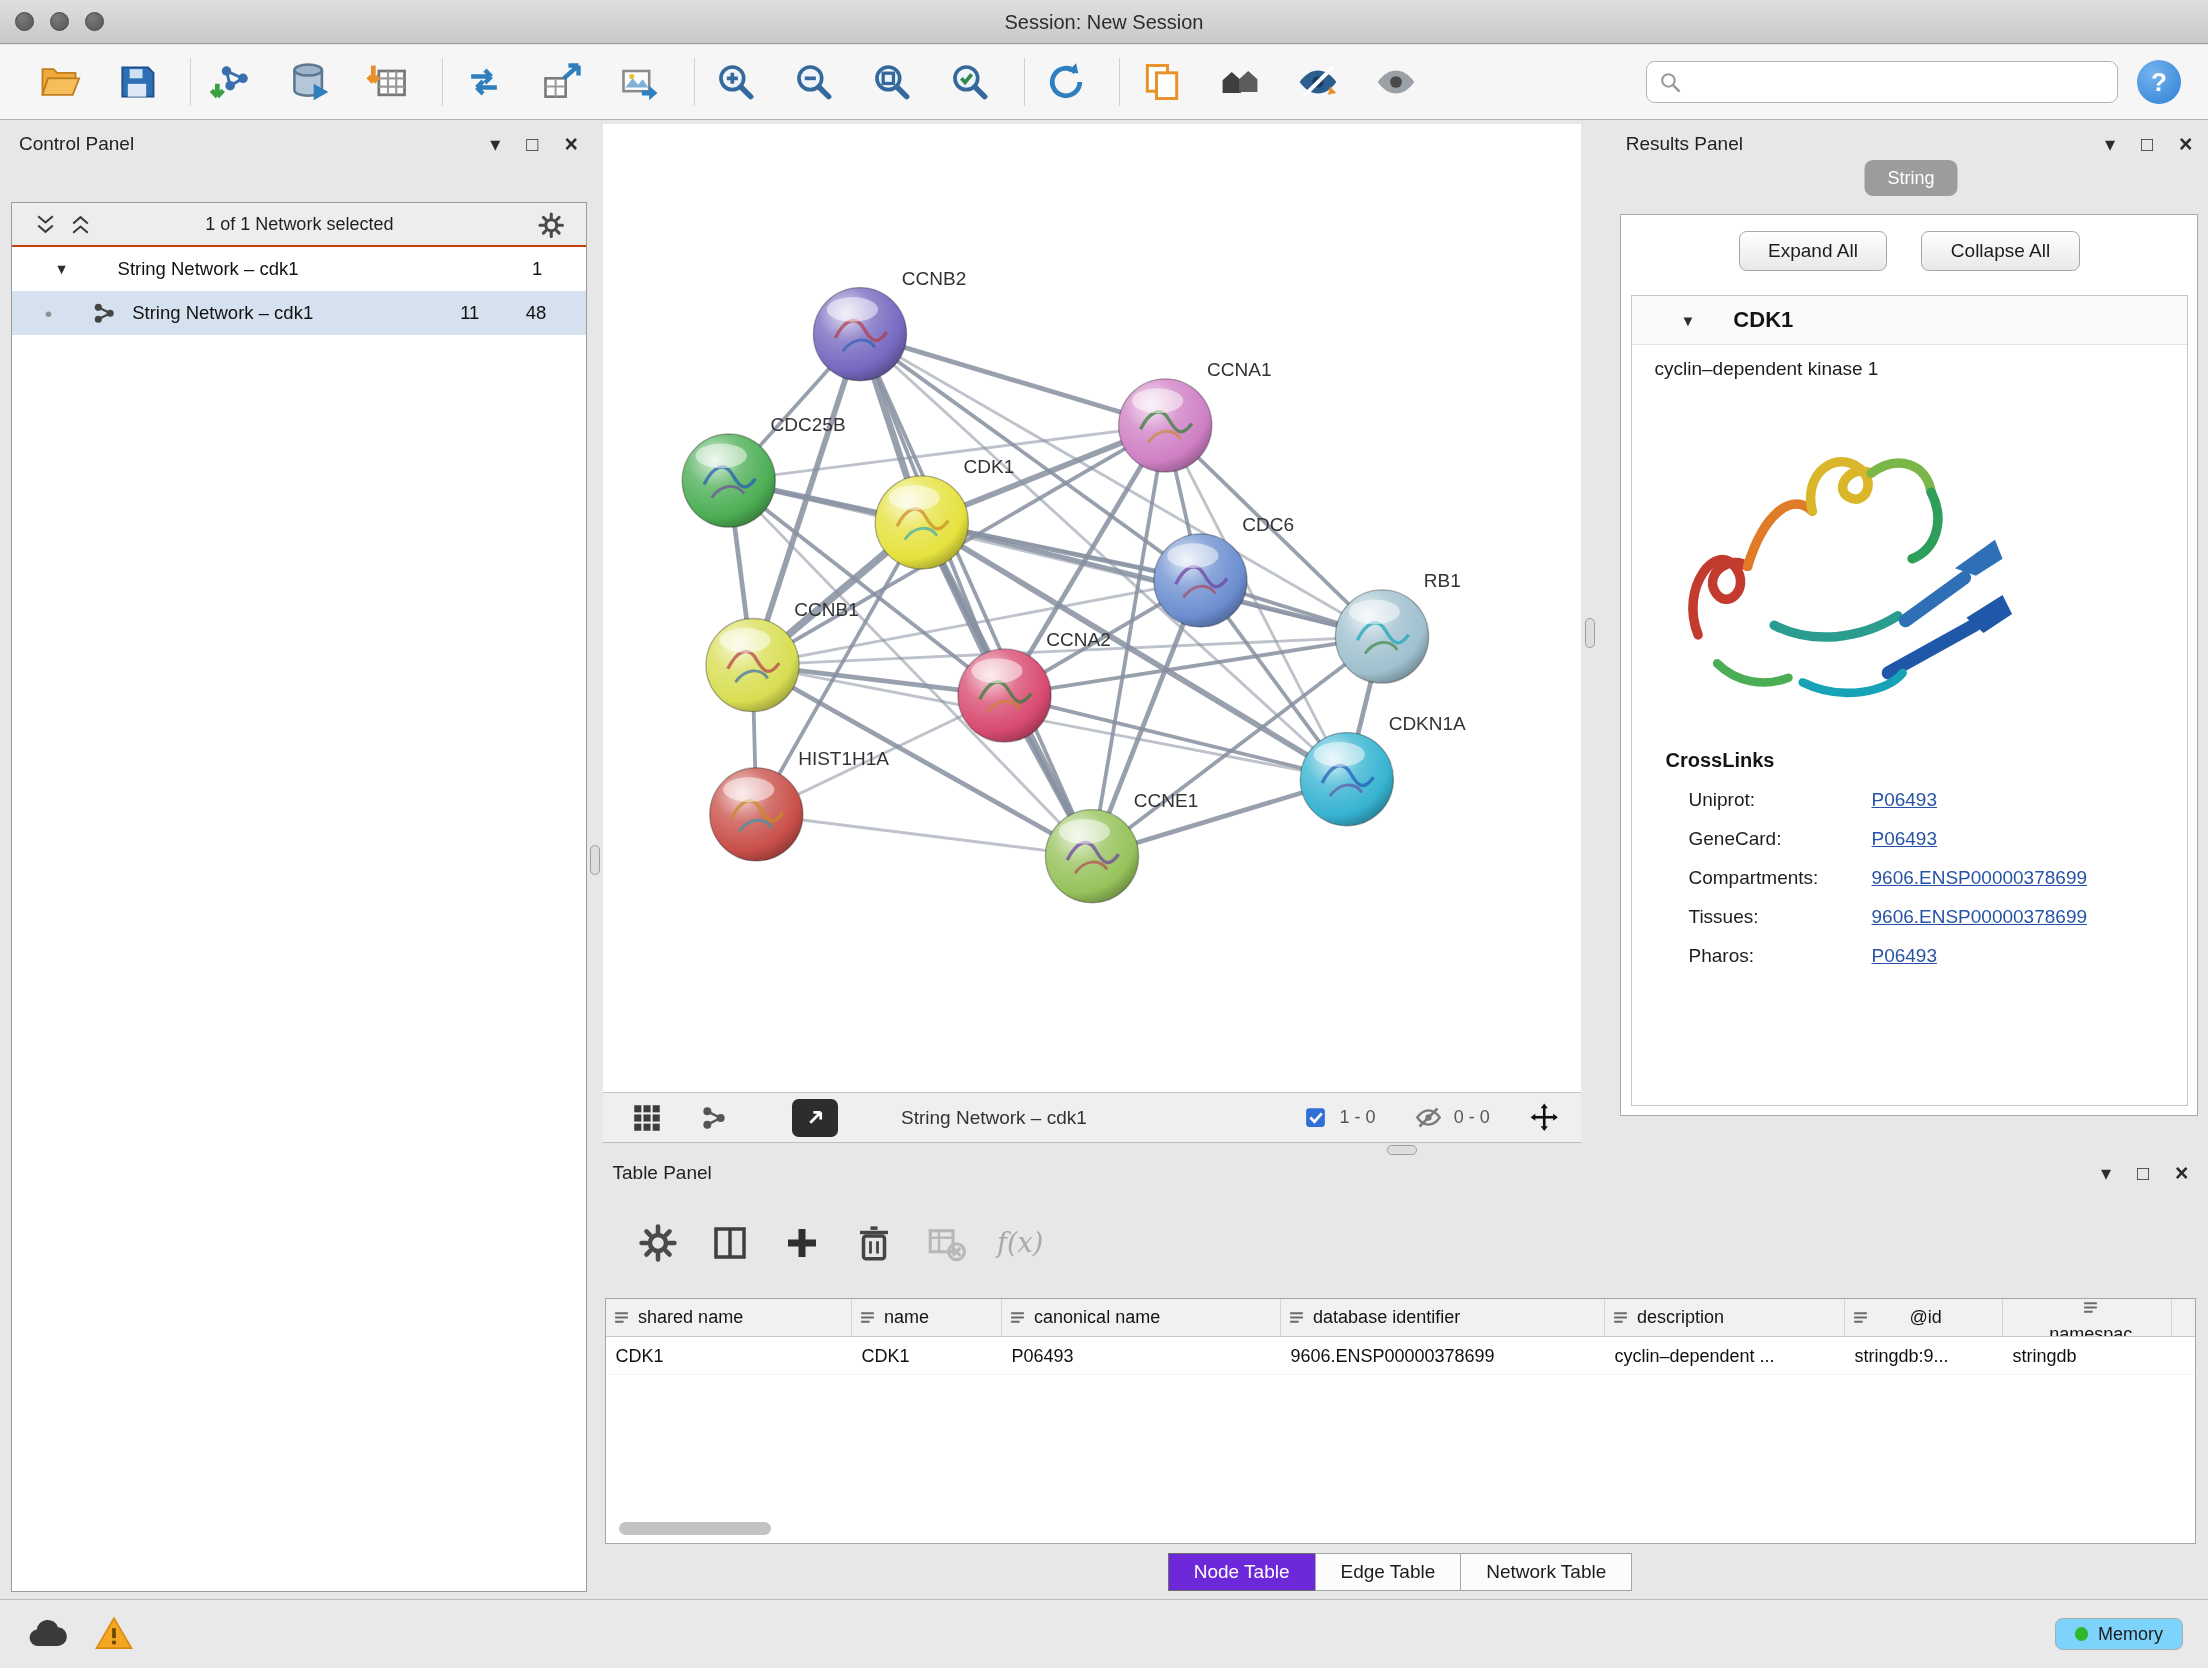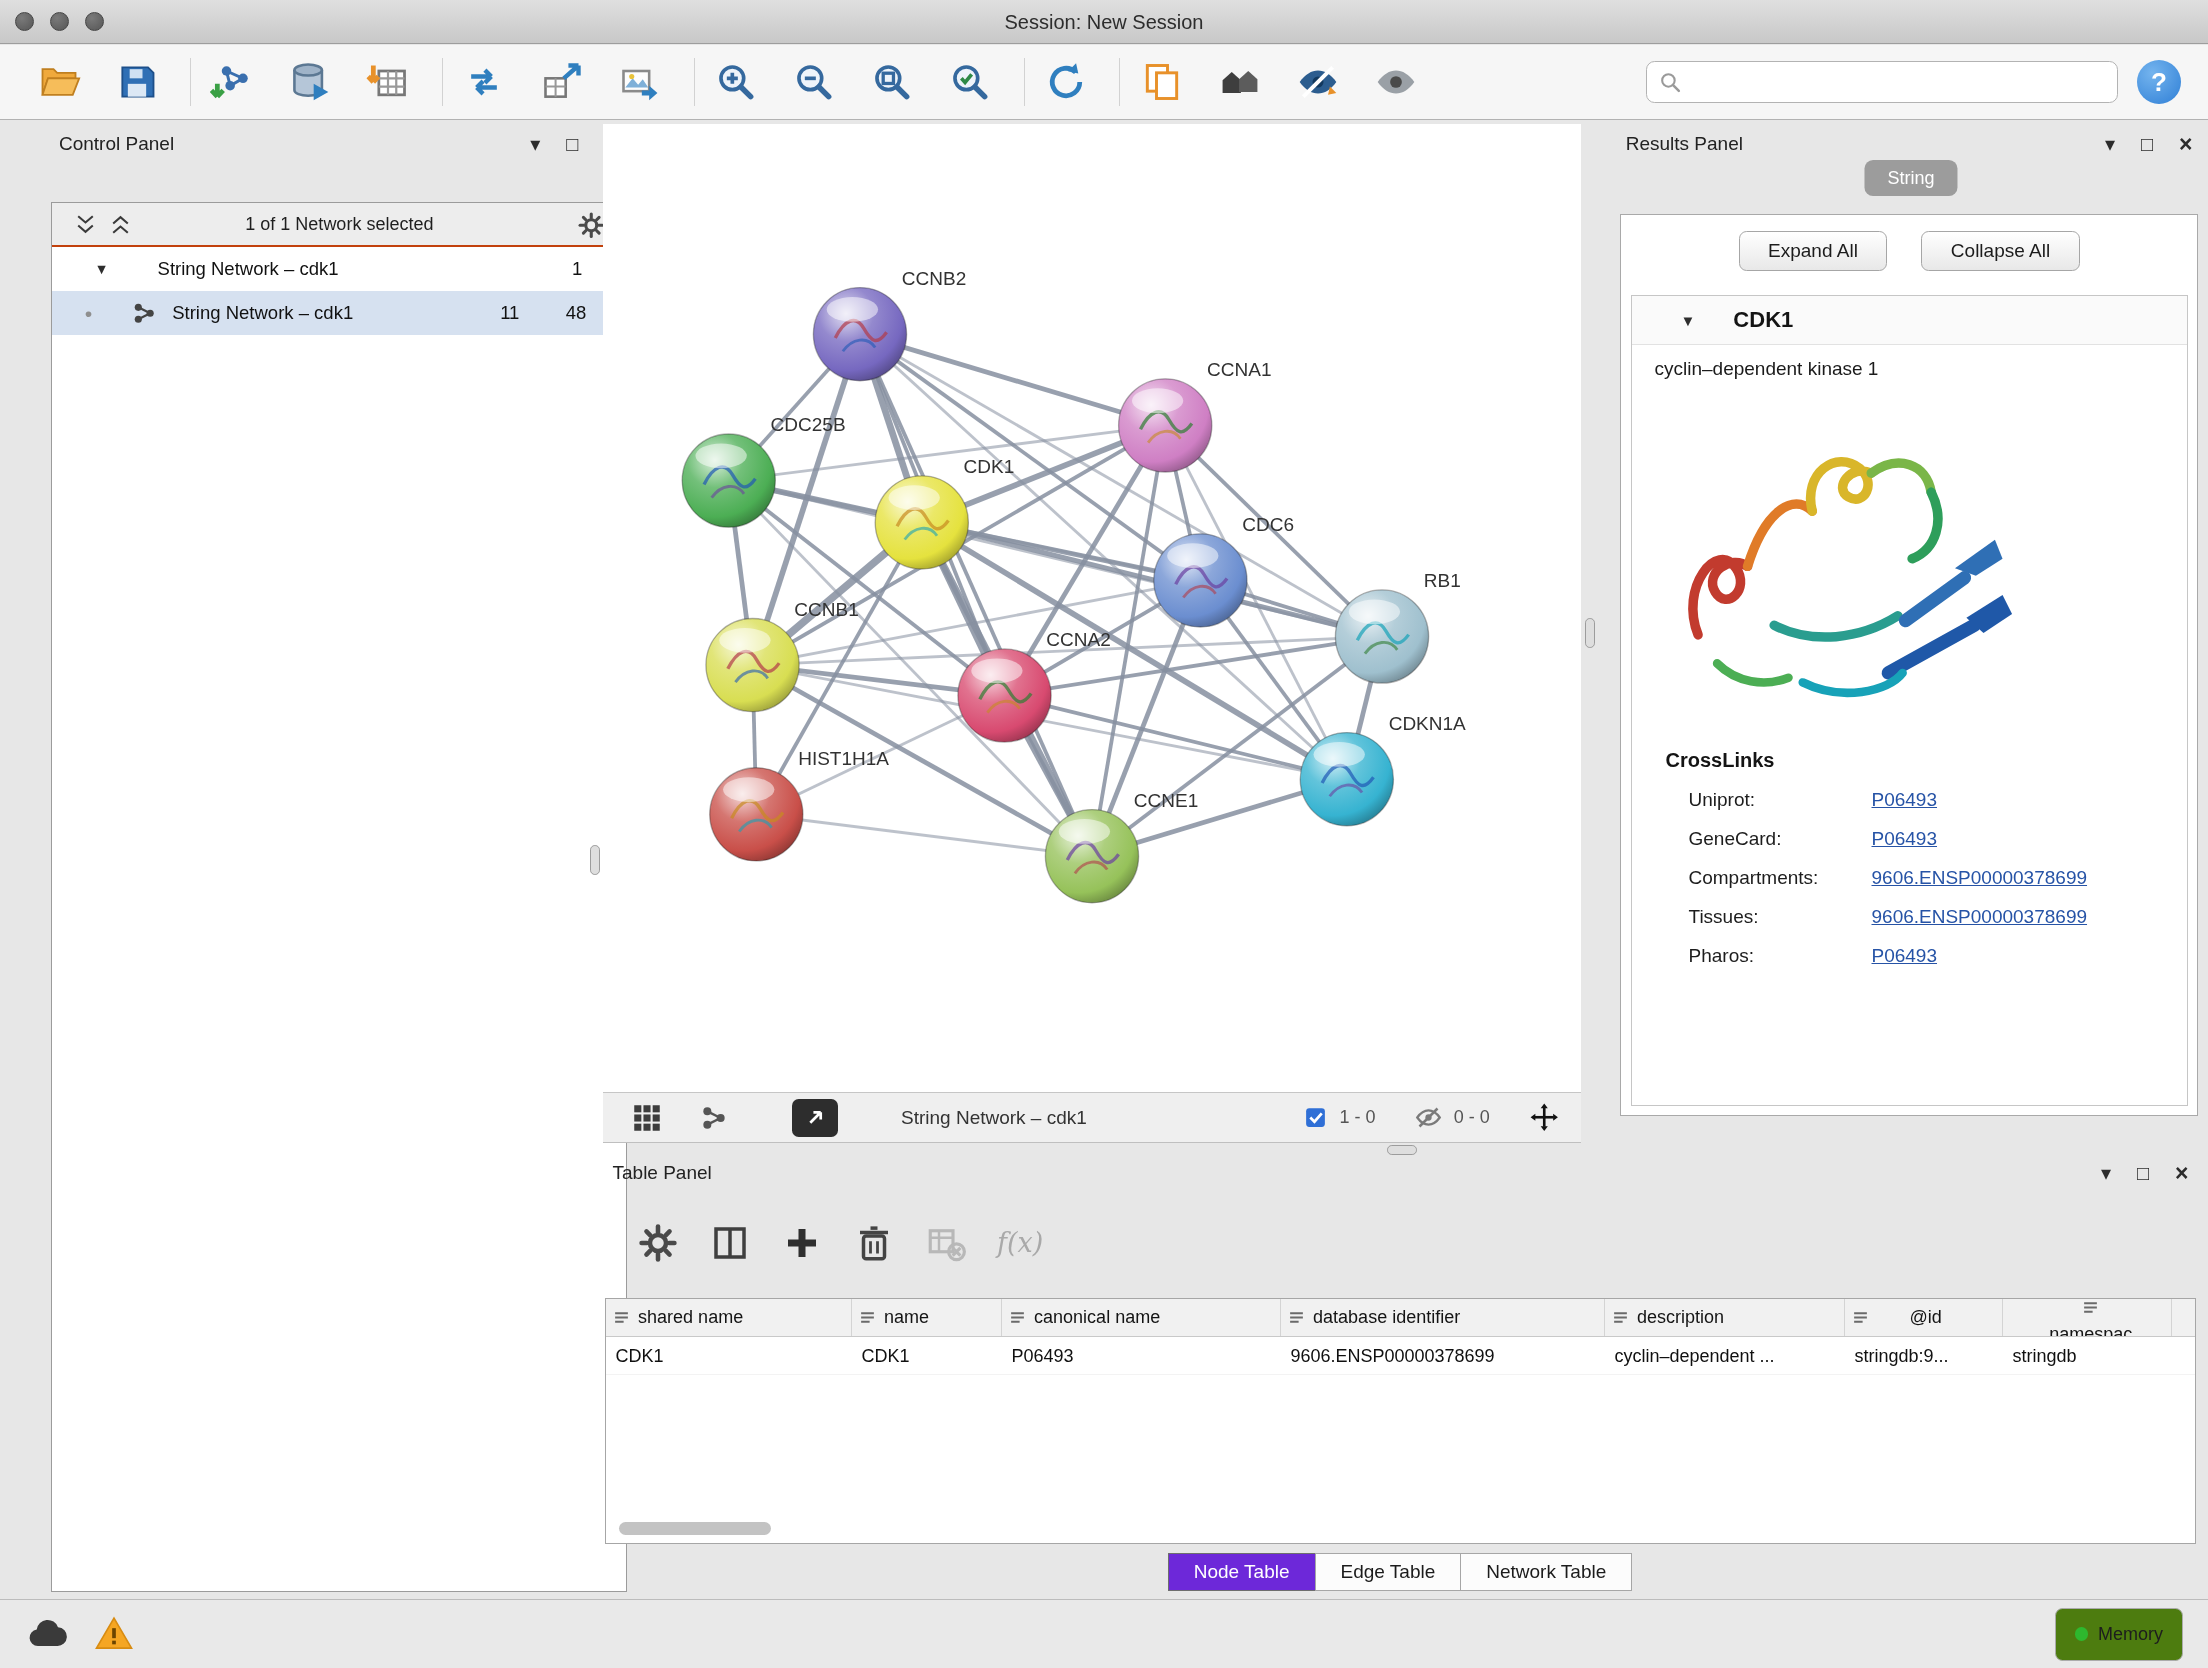--- a/index.html
+++ b/index.html
@@ -23,21 +23,21 @@
   .search input{border:none;outline:none;flex:1;font-size:18px;font-family:inherit;background:transparent;}
   .helpbtn{width:44px;height:44px;margin-right:27px;border:none;border-radius:50%;background:radial-gradient(circle at 35% 30%,#74b4ee,#2f7fd6);color:#fff;font-size:26px;font-weight:bold;cursor:pointer;}
 
   
   .phead{position:relative;height:36px;display:flex;align-items:center;font-size:19px;color:#222;}
   .picons{position:absolute;right:9.5px;top:0;height:36px;display:flex;align-items:center;gap:26px;font-size:20px;color:#2c2c2c;}
   .picons span{cursor:pointer;}
   .picons .pclose{font-weight:bold;font-size:23px;}
 
   
-  .control{position:absolute;left:11.4px;top:126px;width:576px;height:1466px;margin-left:40px;}
+  .control{position:absolute;left:11.4px;top:126px;width:576px;height:1466px;}
   .cp-tabs{position:absolute;top:36px;left:55px;display:flex;z-index:2;}
   .cp-tab{height:41px;line-height:39px;text-align:center;border:1px solid #9a9a9a;background:linear-gradient(#f3f3f3,#e3e3e3);font-size:18px;color:#1c1c1c;border-radius:6.7px 6.7px 0 0;margin-right:-1px;padding:0 3.8px;cursor:pointer;}
   .cp-tab.w1{width:145px;} .cp-tab.w2{width:95px;} .cp-tab.w3{width:118px;} .cp-tab.w4{width:84px;}
   .cp-tab.active{background:linear-gradient(#d3d3d3,#bfbfbf);border-color:#8d8d8d;}
   .cp-body{position:absolute;left:0;right:0;top:76px;bottom:0;background:#fff;border:1px solid #9b9b9b;}
   .cp-toolrow{position:relative;height:44px;background:#ededed;border-bottom:2px solid #c2410c;display:flex;align-items:center;}
   .chev{margin-left:21px;cursor:pointer;} .chev+.chev{margin-left:9.5px;}
   .cp-toolrow .summary{position:absolute;left:0;right:0;text-align:center;font-size:18px;color:#1f1f1f;}
   .cp-gear{position:absolute;right:21px;top:7.6px;cursor:pointer;}
   .tree-row1{display:flex;align-items:center;height:44px;font-size:18.5px;color:#111;}
@@ -92,21 +92,21 @@
   .tr{display:flex;height:38px;border-bottom:1px solid #f3f3f3;}
   .td{padding-left:9.5px;font-size:18px;line-height:38px;color:#101010;flex:none;white-space:nowrap;overflow:hidden;}
   .hthumb{position:absolute;left:13.3px;bottom:7.6px;height:13.3px;width:152px;background:#c3c3c3;border-radius:6.7px;cursor:pointer;}
   .tp-tabs{position:absolute;left:0;right:0;bottom:1.9px;display:flex;justify-content:center;}
   .tp-tab{height:38px;line-height:36px;padding:0 25px;border:1px solid #a6a6a6;background:#fcfcfc;font-size:19px;color:#1b1b1b;margin-left:-1px;cursor:pointer;}
   .tp-tab.active{background:#6d28d9;color:#fff;border-color:#6e6e6e;}
 
   
   .statusbar{position:absolute;left:0;right:0;top:1599px;height:69px;background:#e9e9e9;border-top:1px solid #bcbcbc;display:flex;align-items:center;}
   .sb-ic{width:44px;height:44px;margin-left:25px;cursor:pointer;}
-  .memory{margin-left:auto;margin-right:25px;height:53px;display:flex;align-items:center;gap:9.5px;padding:0 19px;border:1px solid #ababab;border-radius:7.6px;background:#4d7c0f;font-size:18px;color:#1d1d1d;cursor:pointer;}
+  .memory{margin-left:auto;margin-right:25px;height:32px;display:flex;align-items:center;gap:9.5px;padding:0 19px;border:1px solid #ababab;border-radius:7.6px;background:#7dd3fc;font-size:18px;color:#1d1d1d;cursor:pointer;}
   .memdot{width:13.3px;height:13.3px;border-radius:50%;background:#2eb82e;}
 
   
   .vdot{position:absolute;width:9.5px;height:30px;background:#dedede;border:1px solid #9c9c9c;border-radius:4.8px;}
   .hdot{position:absolute;width:30px;height:9.5px;background:#dedede;border:1px solid #9c9c9c;border-radius:4.8px;}
 </style>
 </head>
 <body>
 
 <div class="app">

